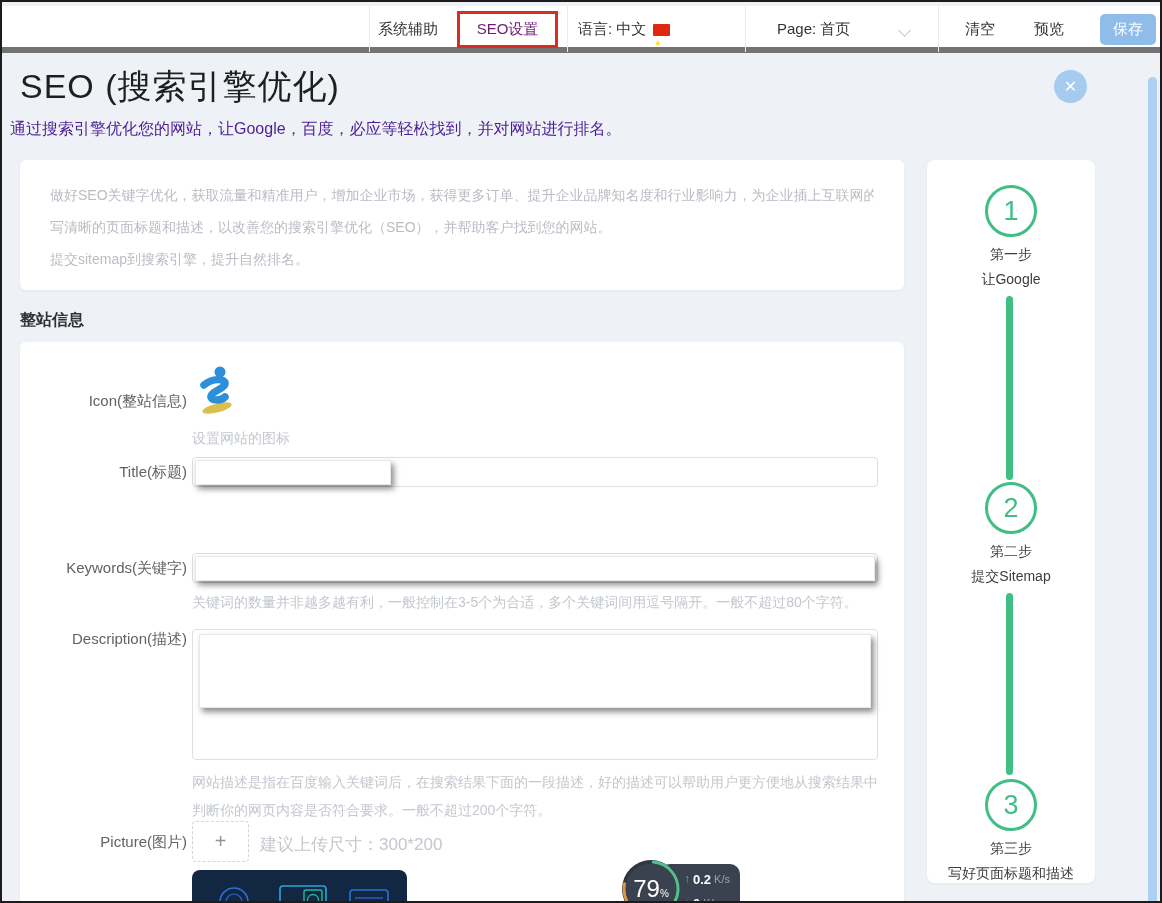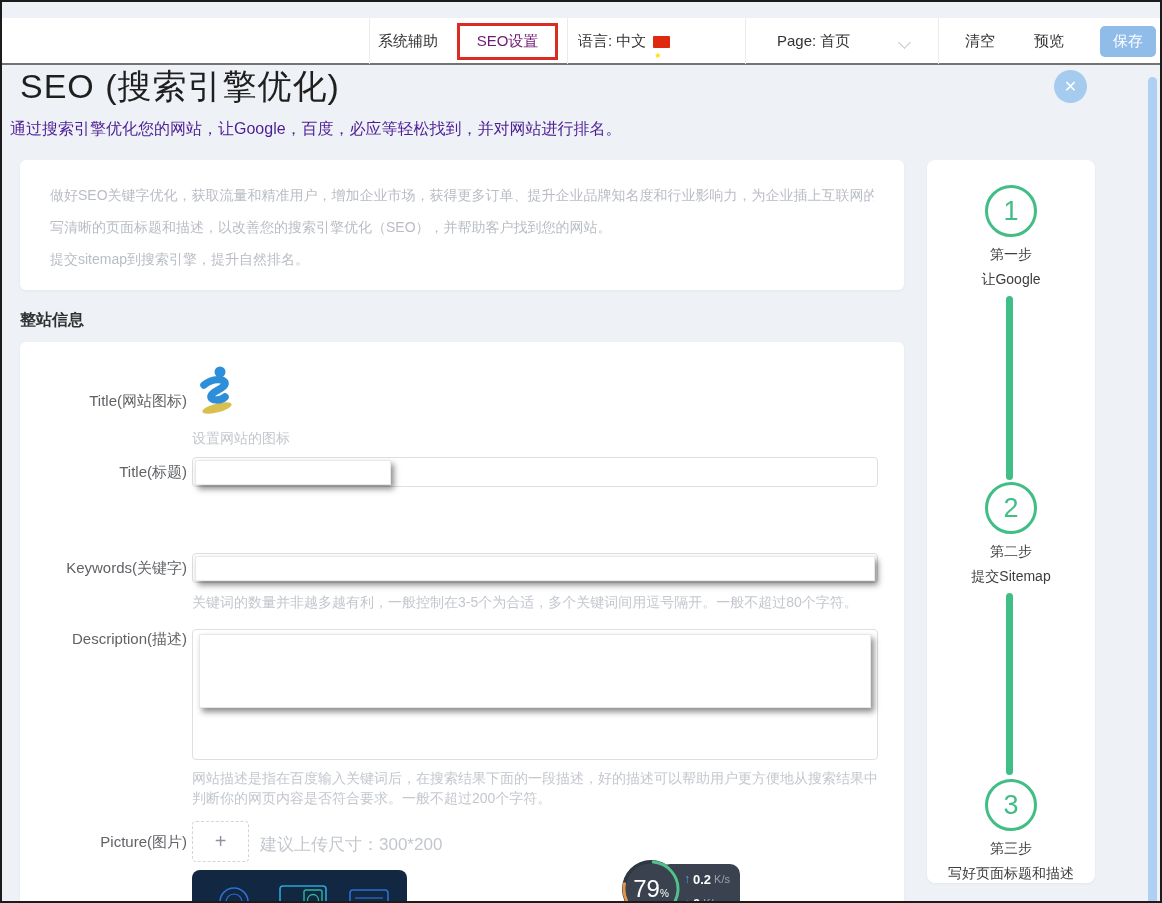--- a/index.html
+++ b/index.html
@@ -3,22 +3,22 @@
 <meta charset="utf-8">
 <style>
   * { margin:0; padding:0; box-sizing:border-box; }
   body { font-family:"Liberation Sans","DejaVu Sans",sans-serif; background:#fff; }
   .screen{
     position:relative; width:1162px; height:903px;
     border:2px solid #1c1c1c; background:#eef1f5; overflow:hidden;
   }
 
   
-  .toolbar{ position:absolute; left:0; top:16px; width:100%; height:47px;
-    background:#fff; border-bottom:2px solid #737373; z-index:5;}
+  .toolbar{ position:absolute; left:0; top:4px; width:100%; height:47px;
+    background:#fff; border-bottom:6px solid #737373; z-index:5;}
   .tb-div{ position:absolute; top:0; width:1px; height:46px; background:#ebebeb;}
   .tb-item{ position:absolute; top:0; height:46px; line-height:46px;
     font-size:15px; color:#333; cursor:pointer; white-space:nowrap;}
   .tb-red-box{ position:absolute; left:455px; top:5px; width:101px; height:37px;
     border:3px solid #da2c22; display:flex; align-items:center; justify-content:center;
     font-size:15px; color:#701a75; cursor:pointer;}
   .flag{ display:inline-block; width:17px; height:12px; background:#de2910;
     margin-left:7px; vertical-align:middle; position:relative; border-radius:1px;}
   .flag span{ position:absolute; left:1px; top:-3px; color:#ffde00; font-size:8px;}
   .chevron{ position:absolute; left:898px; top:20px; width:9px; height:9px;
@@ -126,21 +126,21 @@
   <div class="card intro-card">
     <div class="intro-line">做好SEO关键字优化，获取流量和精准用户，增加企业市场，获得更多订单、提升企业品牌知名度和行业影响力，为企业插上互联网的翅膀。</div>
     <div class="intro-line">写清晰的页面标题和描述，以改善您的搜索引擎优化（SEO），并帮助客户找到您的网站。</div>
     <div class="intro-line">提交sitemap到搜索引擎，提升自然排名。</div>
   </div>
 
   <div class="section-title">整站信息</div>
 
   <div class="card form-card">
 
-    <div class="flabel" style="top:50px">Title(网站图标)</div>
+    <div class="flabel" style="top:50px">Icon(整站信息)</div>
     <div style="position:absolute;left:176px;top:22px;width:40px;height:52px;cursor:pointer;">
       <svg width="40" height="52" viewBox="0 0 40 52">
         <ellipse cx="21" cy="44" rx="15" ry="4.5" fill="#d9c04e" transform="rotate(-14 21 44)"></ellipse>
         <circle cx="24" cy="8" r="5.5" fill="#2d8ed9"></circle>
         <path d="M8 21 C16 14 30 14 29 20 C28 25 16 27 15 32 C14 37 25 37 29 33" fill="none" stroke="#2d8ed9" stroke-width="7.5" stroke-linecap="round"></path>
       </svg>
     </div>
     <div class="hint" style="top:88px">设置网站的图标</div>
 
     <div class="flabel" style="top:121px">Title(标题)</div>
@@ -154,21 +154,21 @@
       <div class="inner-shadow" style="left:2px;top:2px;right:2px;height:25px;"></div>
       <input class="naked-input" type="text" value="" style="">
     </div>
     <div class="hint" style="top:252px;width:700px;">关键词的数量并非越多越有利，一般控制在3-5个为合适，多个关键词间用逗号隔开。一般不超过80个字符。</div>
 
     <div class="flabel" style="top:288px">Description(描述)</div>
     <div class="txt-input" style="top:287px;height:131px;">
       <div class="inner-shadow" style="left:6px;top:4px;right:6px;height:74px;"></div>
       <textarea class="naked-input" style="resize: none; padding-top: 6px;"></textarea>
     </div>
-    <div class="hint" style="top:426px;width:686px;line-height:20px;">网站描述是指在百度输入关键词后，在搜索结果下面的一段描述，好的描述可以帮助用户更方便地从搜索结果中判断你的网页内容是否符合要求。一般不超过200个字符。</div>
+    <div class="hint" style="top:426px;width:686px;line-height:28px;">网站描述是指在百度输入关键词后，在搜索结果下面的一段描述，好的描述可以帮助用户更方便地从搜索结果中判断你的网页内容是否符合要求。一般不超过200个字符。</div>
 
     <div class="flabel" style="top:491px">Picture(图片)</div>
     <div class="upload-box">
       <span>+</span>
     </div>
     <div class="hint" style="top:491px;left:240px;font-size:17px;">建议上传尺寸：300*200</div>
 
     <div class="preview-thumb">
       <svg width="215" height="35" viewBox="0 0 215 35">
         <circle cx="42" cy="32" r="14" stroke="#2e6fd4" stroke-width="1.6" fill="none"></circle>

